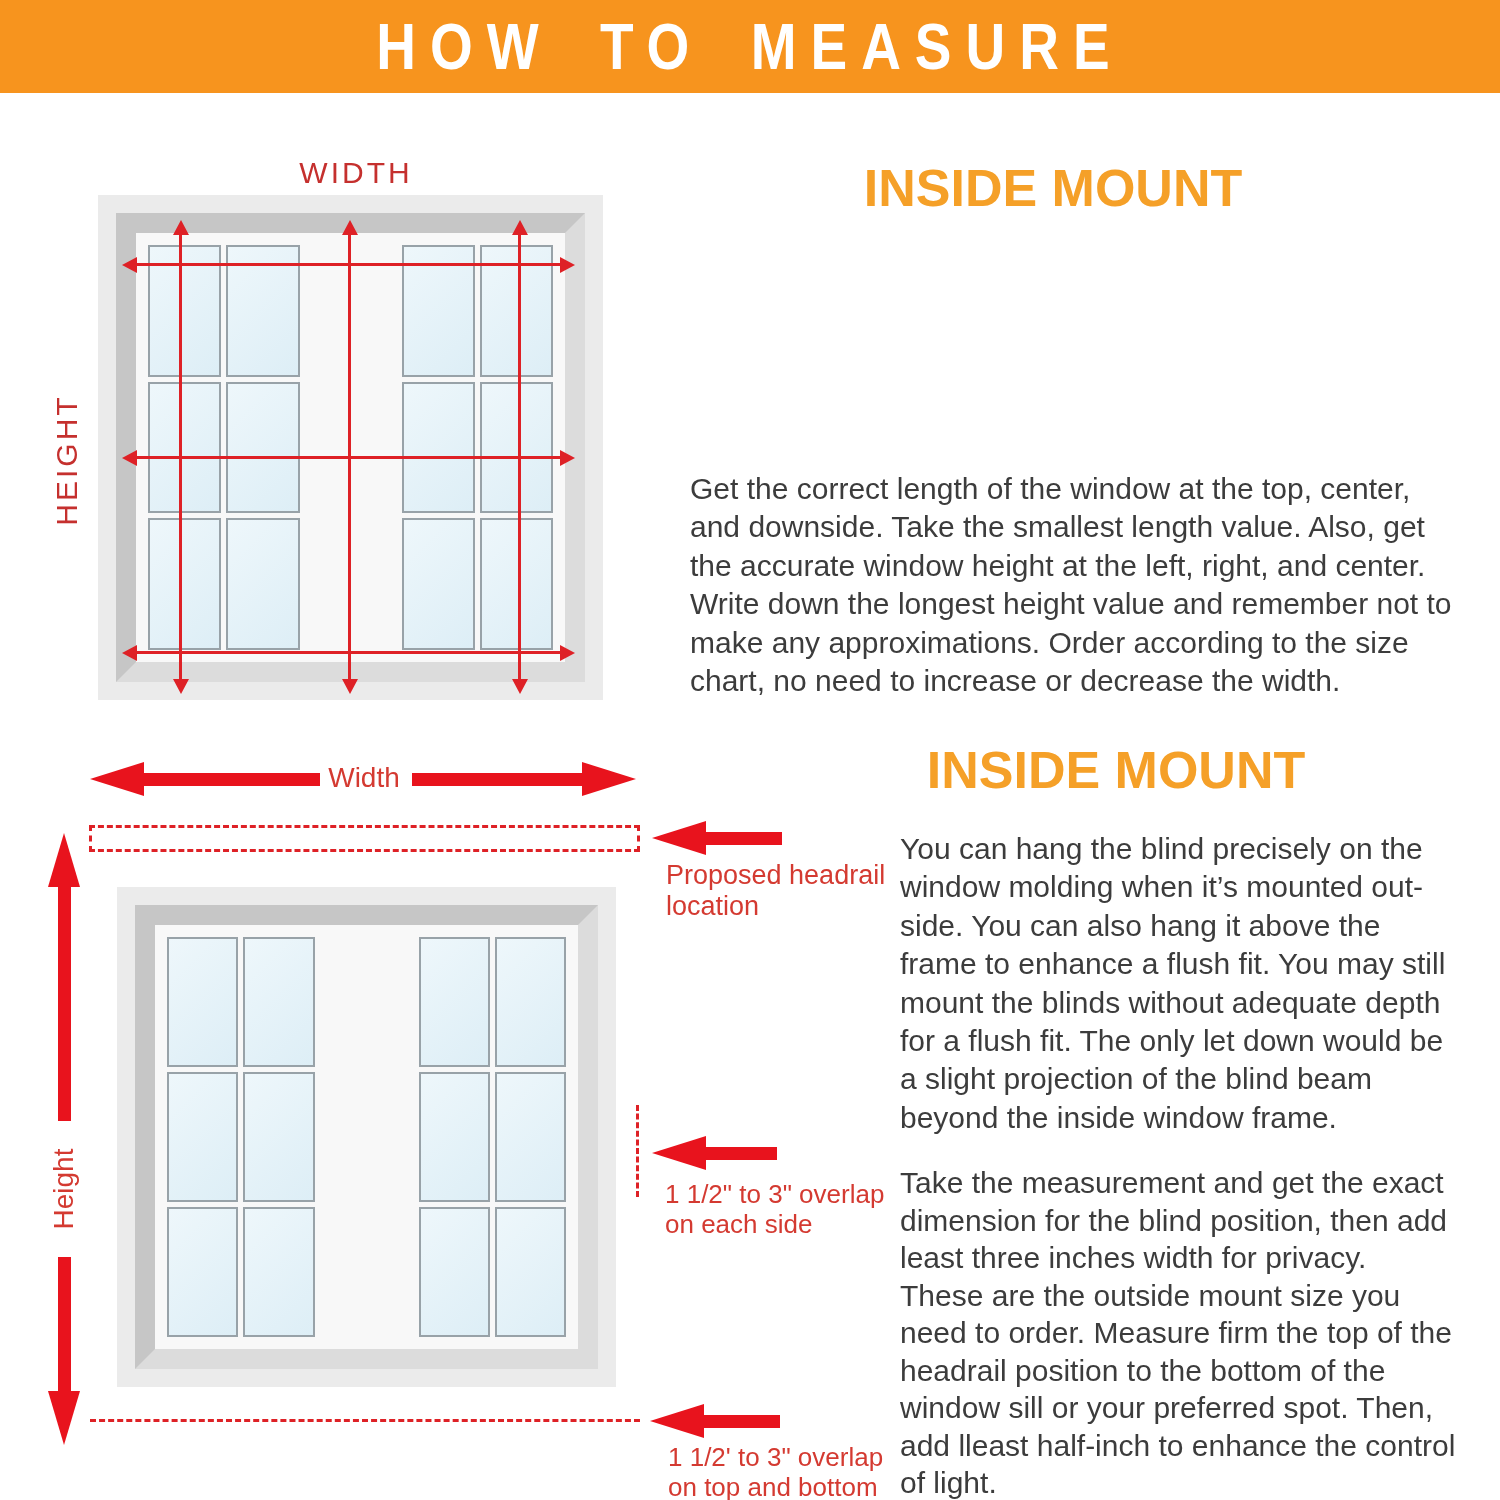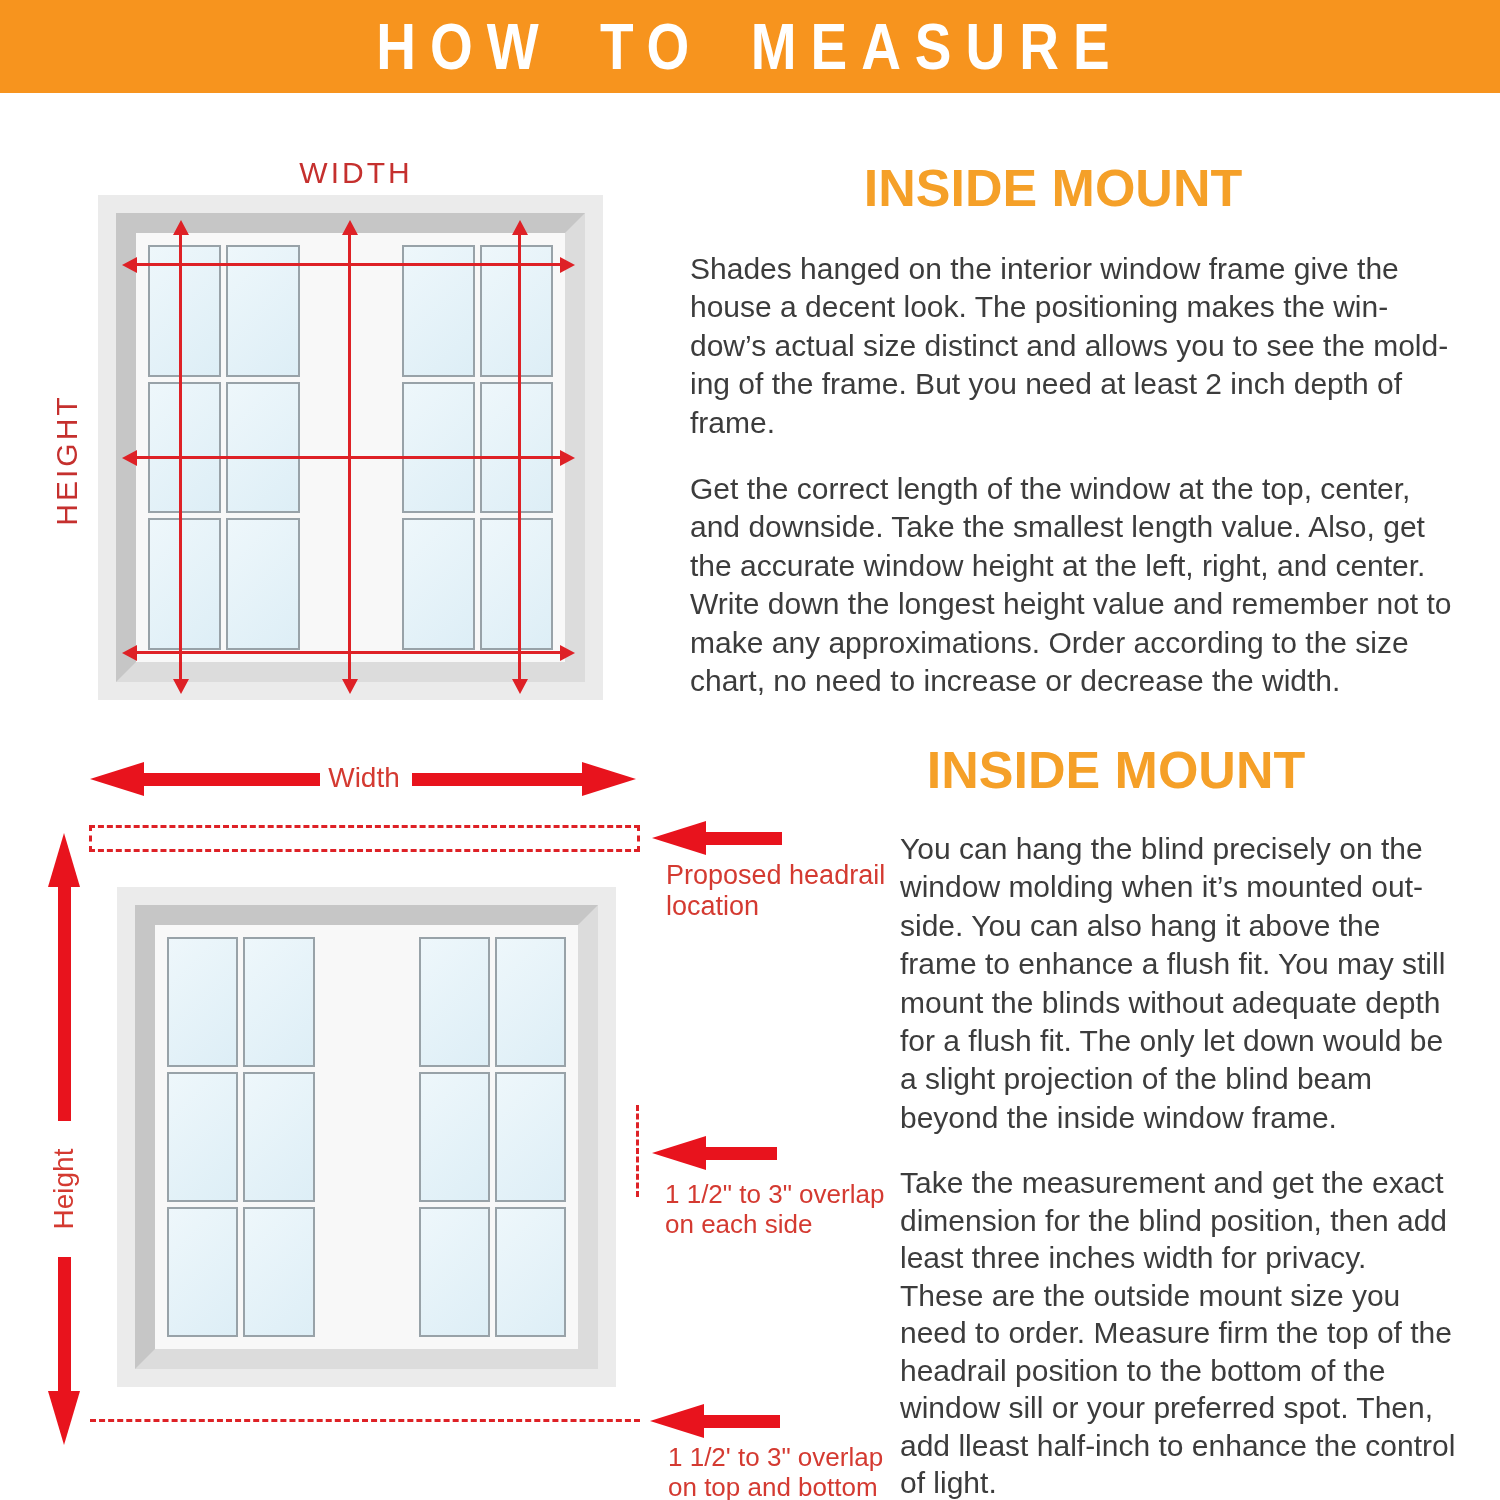--- a/index.html
+++ b/index.html
@@ -115,25 +115,20 @@
   </div>
 
   <div class="thin-h" style="left:132px;top:263px;width:433px;"></div>
   <div class="thin-h" style="left:132px;top:456px;width:433px;"></div>
   <div class="thin-h" style="left:132px;top:651px;width:433px;"></div>
   <div class="thin-v" style="left:179px;top:230px;height:454px;"></div>
   <div class="thin-v" style="left:348px;top:230px;height:454px;"></div>
   <div class="thin-v" style="left:518px;top:230px;height:454px;"></div>
 
   <h2 class="mount-heading" style="left:664px;top:158px;width:778px;">INSIDE MOUNT</h2>
-  <p class="para" style="left:690px;top:250px;">Shades hanged on the interior window frame give the
-house a decent look. The positioning makes the win-
-dow’s actual size distinct and allows you to see the mold-
-ing of the frame. But you need at least 2 inch depth of
-frame.</p>
   <p class="para" style="left:690px;top:470px;">Get the correct length of the window at the top, center,
 and downside. Take the smallest length value. Also, get
 the accurate window height at the left, right, and center.
 Write down the longest height value and remember not to
 make any approximations. Order according to the size
 chart, no need to increase or decrease the width.</p>
 
   <div class="head head-left" style="left:90px;top:762px;"></div>
   <div class="shaft-h" style="left:140px;top:773px;width:180px;"></div>
   <div class="lbl lbl-script" style="left:312px;top:762px;width:104px;">Width</div>

